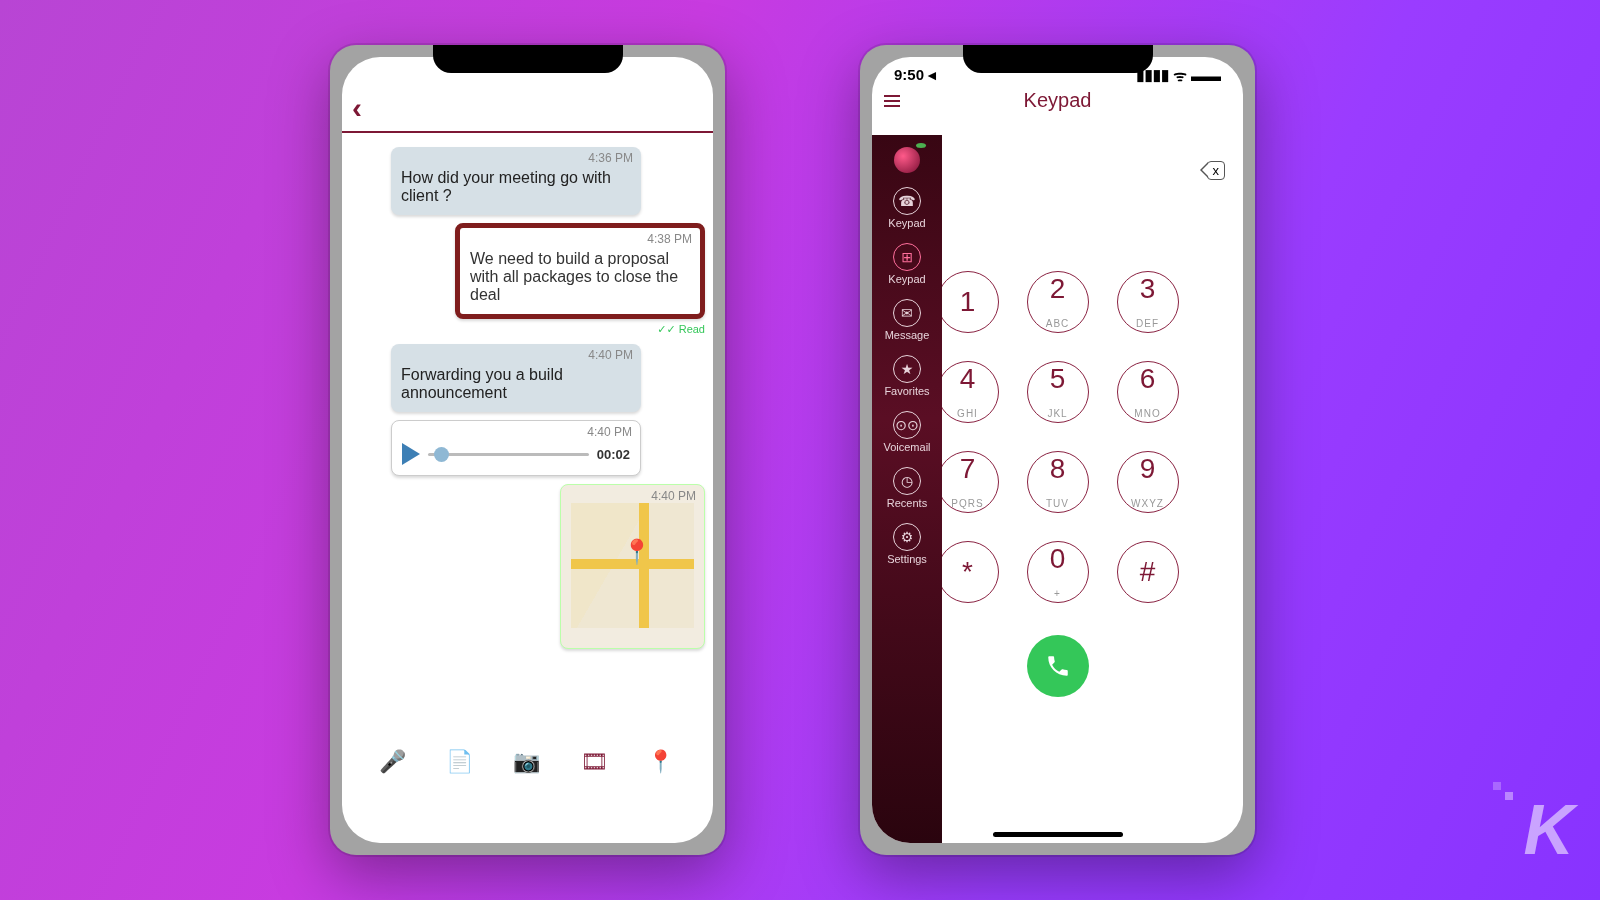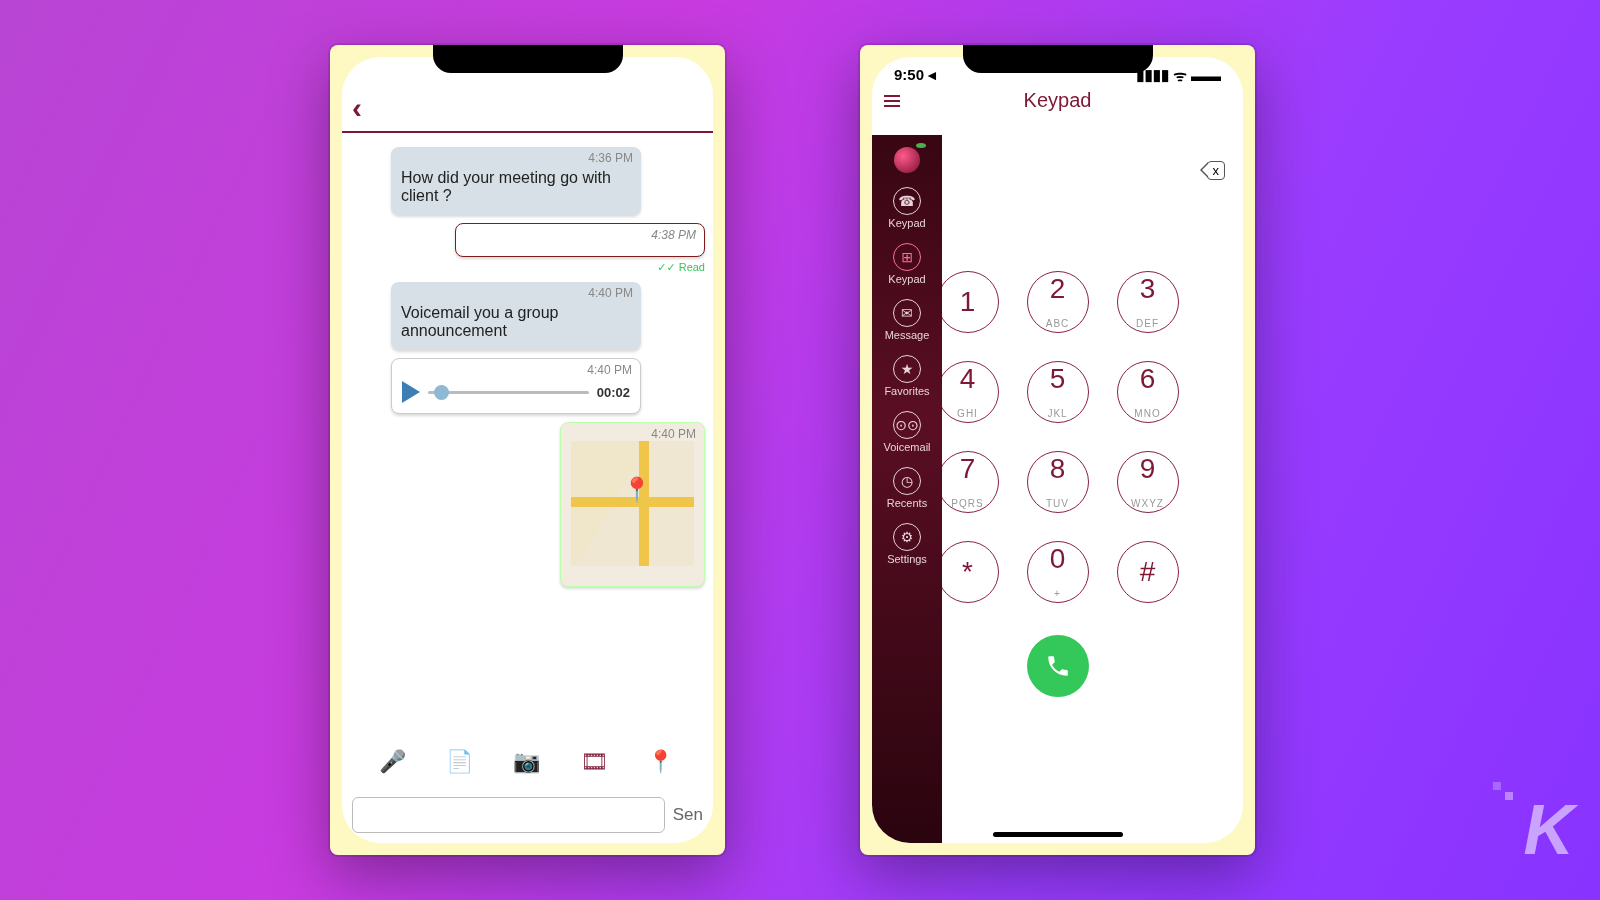--- a/index.html
+++ b/index.html
@@ -1,33 +1,33 @@
 <!DOCTYPE html>
 <html><head>
 <meta charset="utf-8">
 <style>
 * { margin:0; padding:0; box-sizing:border-box; font-family:-apple-system,Helvetica,Arial,sans-serif; }
 body { width:1600px; height:900px; background:linear-gradient(115deg,#b845d4 0%,#c83be0 35%,#9a3cff 70%,#8833ff 100%); position:relative; overflow:hidden; }
 
 
-.phone { position:absolute; width:395px; height:810px; top:45px; border-radius:8px; background:#fef9c3; padding:12px; box-shadow:0 0 0 2px rgba(0,0,0,.1),0 20px 60px rgba(0,0,0,.35); }
+.phone { position:absolute; width:395px; height:810px; top:45px; border-radius:26px; background:#a3a3a3; padding:12px; box-shadow:0 0 0 2px rgba(0,0,0,.1),0 20px 60px rgba(0,0,0,.35); }
 .phone-left { left:330px; }
 .phone-right { left:860px; }
 .screen { width:100%; height:100%; background:#fff; border-radius:38px; overflow:hidden; position:relative; }
 .notch { position:absolute; top:0; left:50%; transform:translateX(-50%); width:190px; height:28px; background:#000; border-radius:0 0 18px 18px; z-index:50; }
 
 
 .chat-head { padding:34px 10px 6px; border-bottom:2px solid #7d1835; }
 .back-ch { color:#7d1835; font-size:30px; font-weight:700; }
 .chat-body { padding:6px 8px; overflow:hidden; }
 .day-sep { text-align:center; margin:6px 0; }
 .day-sep span { background:#e2e2e6; color:#4b4b4b; padding:3px 12px; border-radius:4px; font-size:15px; }
 .bubble { position:relative; border-radius:8px; padding:22px 10px 10px; margin:8px 0; max-width:250px; box-shadow:0 2px 3px rgba(0,0,0,.15); word-wrap:break-word; }
 .bub-in { background:#d6e0e6; color:#222;margin-left:41px; }
-.bub-out { background:#fff; border:1px solid #7f1d1d; color:#333; margin-left:auto;font-style:italic; }
+.bub-out { background:#fff; border:5px solid #7f1d1d; color:#333; margin-left:auto; }
 .bub-ts { position:absolute; top:4px; right:8px; font-size:12px; color:#888; }
 .read { text-align:right; font-size:11px; color:#34c759; margin-top:-4px; }
 .voice { background:#fff; border:1px solid #ccc; display:flex; align-items:center; gap:8px; }
 .play-tri { width:0; height:0; border-left:18px solid #3d7fb5; border-top:11px solid transparent; border-bottom:11px solid transparent; }
 .track { flex:1; height:3px; background:#bbb; position:relative; border-radius:2px; }
 .thumb { position:absolute; left:4%; top:-6px; width:15px; height:15px; border-radius:50%; background:#8fb8d4; }
 .vtime { font-size:13px; font-weight:600; color:#333; }
 .map-bub { background:#f2ece0; border:1px solid #bfa; position:relative; margin-left:auto; width:145px; height:165px; padding-top:18px; }
 .map-area { width:100%; height:calc(100% - 10px); background:
   linear-gradient(120deg,#f0e6c9 0 40%,#efe7d2 40% 100%);
@@ -85,26 +85,27 @@
     </div>
     <div class="chat-body">
 
       <div class="bubble bub-in">
         <span class="bub-ts">4:36 PM</span>
         <span>How did your meeting go with client ?</span>
       </div>
 
       <div class="bubble bub-out">
         <span class="bub-ts">4:38 PM</span>
+        <span>We need to build a proposal with all packages to close the deal</span>
       </div>
       <div class="read">✓✓ Read</div>
 
       <div class="bubble bub-in">
         <span class="bub-ts">4:40 PM</span>
-        <span>Voicemail you a group announcement</span>
+        <span>Forwarding you a build announcement</span>
       </div>
 
       <div class="bubble bub-in voice">
         <span class="bub-ts">4:40 PM</span>
         <div class="play-tri"></div>
         <div class="track">
             <div class="thumb"></div>
           </div>
         <span class="vtime">00:02</span>
       </div>
@@ -118,24 +119,20 @@
         </div>
       </div>
     </div>
 
     <div class="tools">
       <div class="tool">🎤</div>
       <div class="tool">📄</div>
       <div class="tool">📷</div>
       <div class="tool">🎞</div>
       <div class="tool">📍</div>
-    </div>
-    <div class="compose">
-      <input placeholder="" style="">
-      <span class="send">Sen</span>
     </div>
   </div>
 </div>
 
 <div class="phone phone-right">
   <div class="notch"></div>
   <div class="screen">
     <div class="status">
       <span><span>9:50</span> ◂</span>
       <span class="ic">

